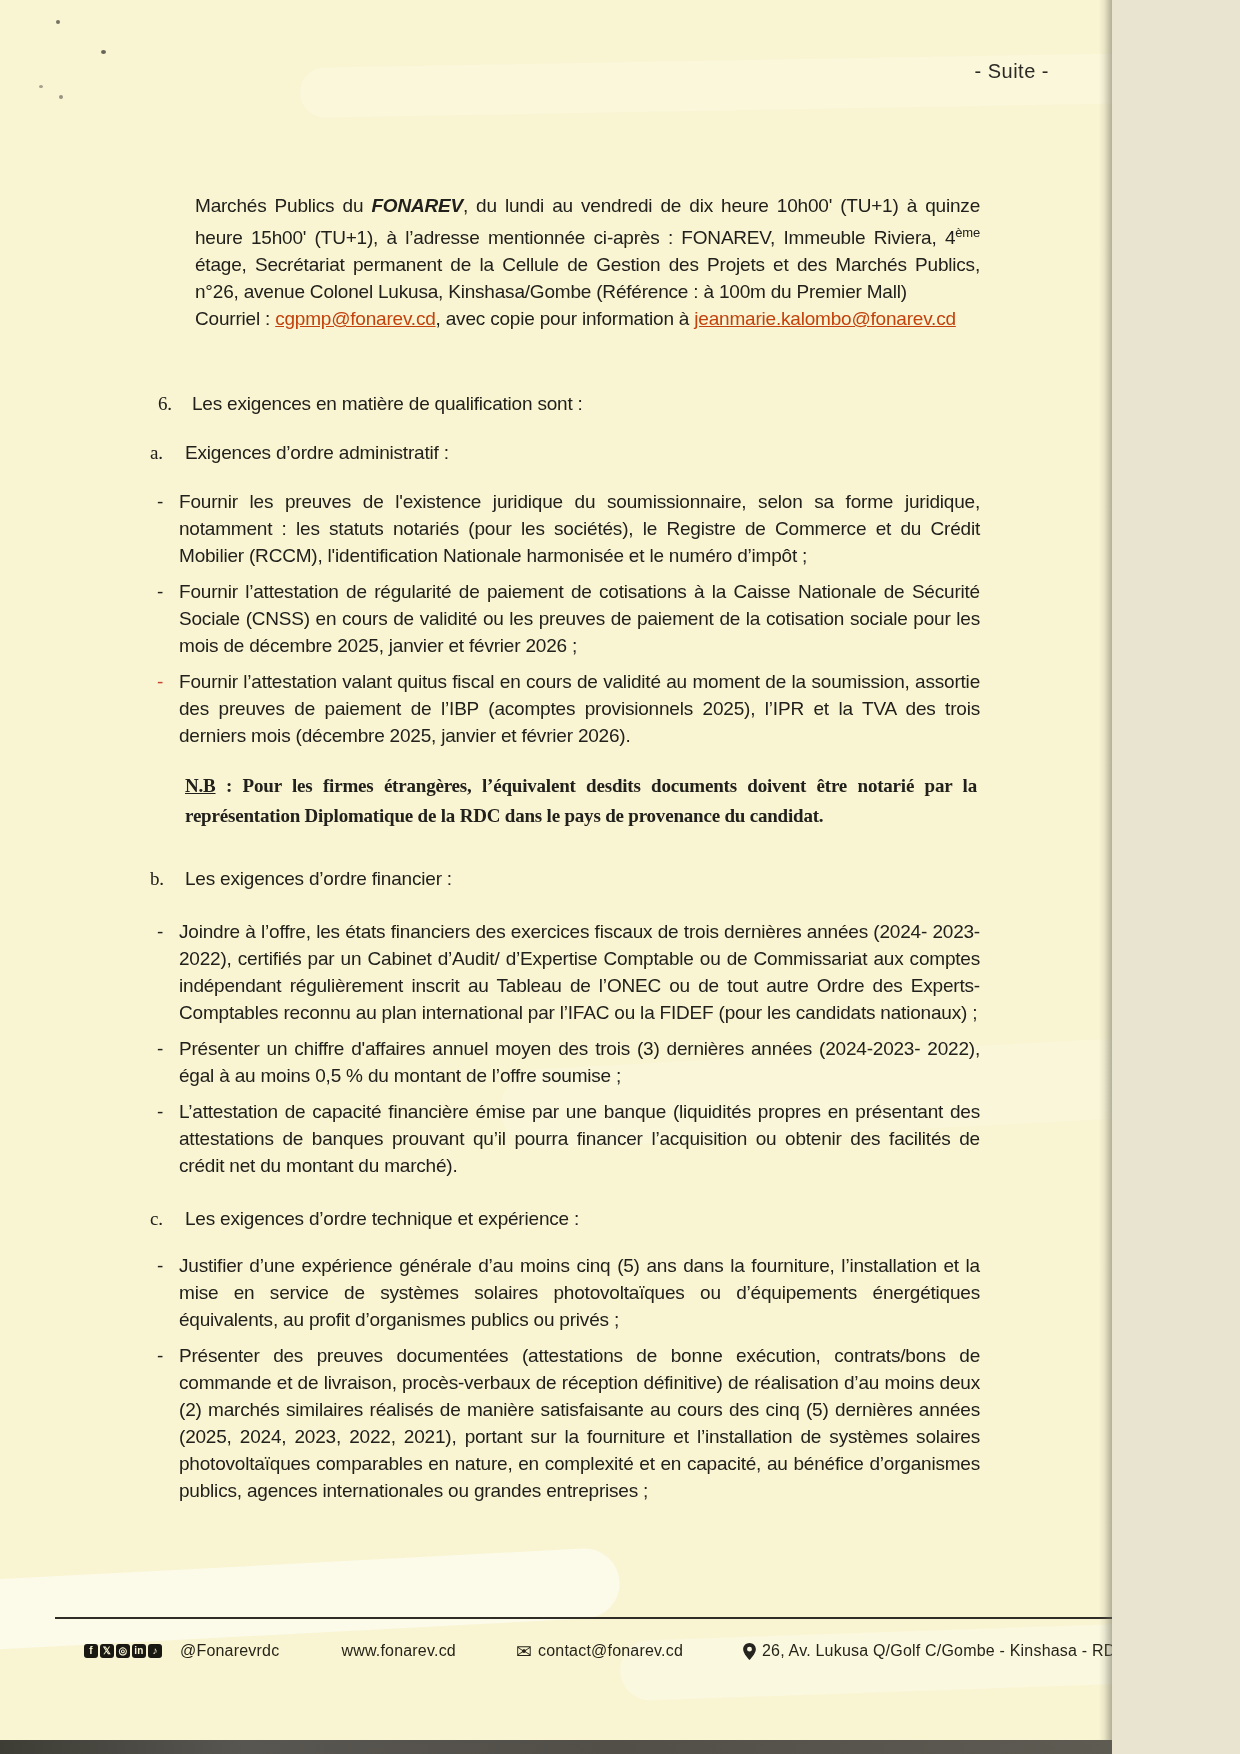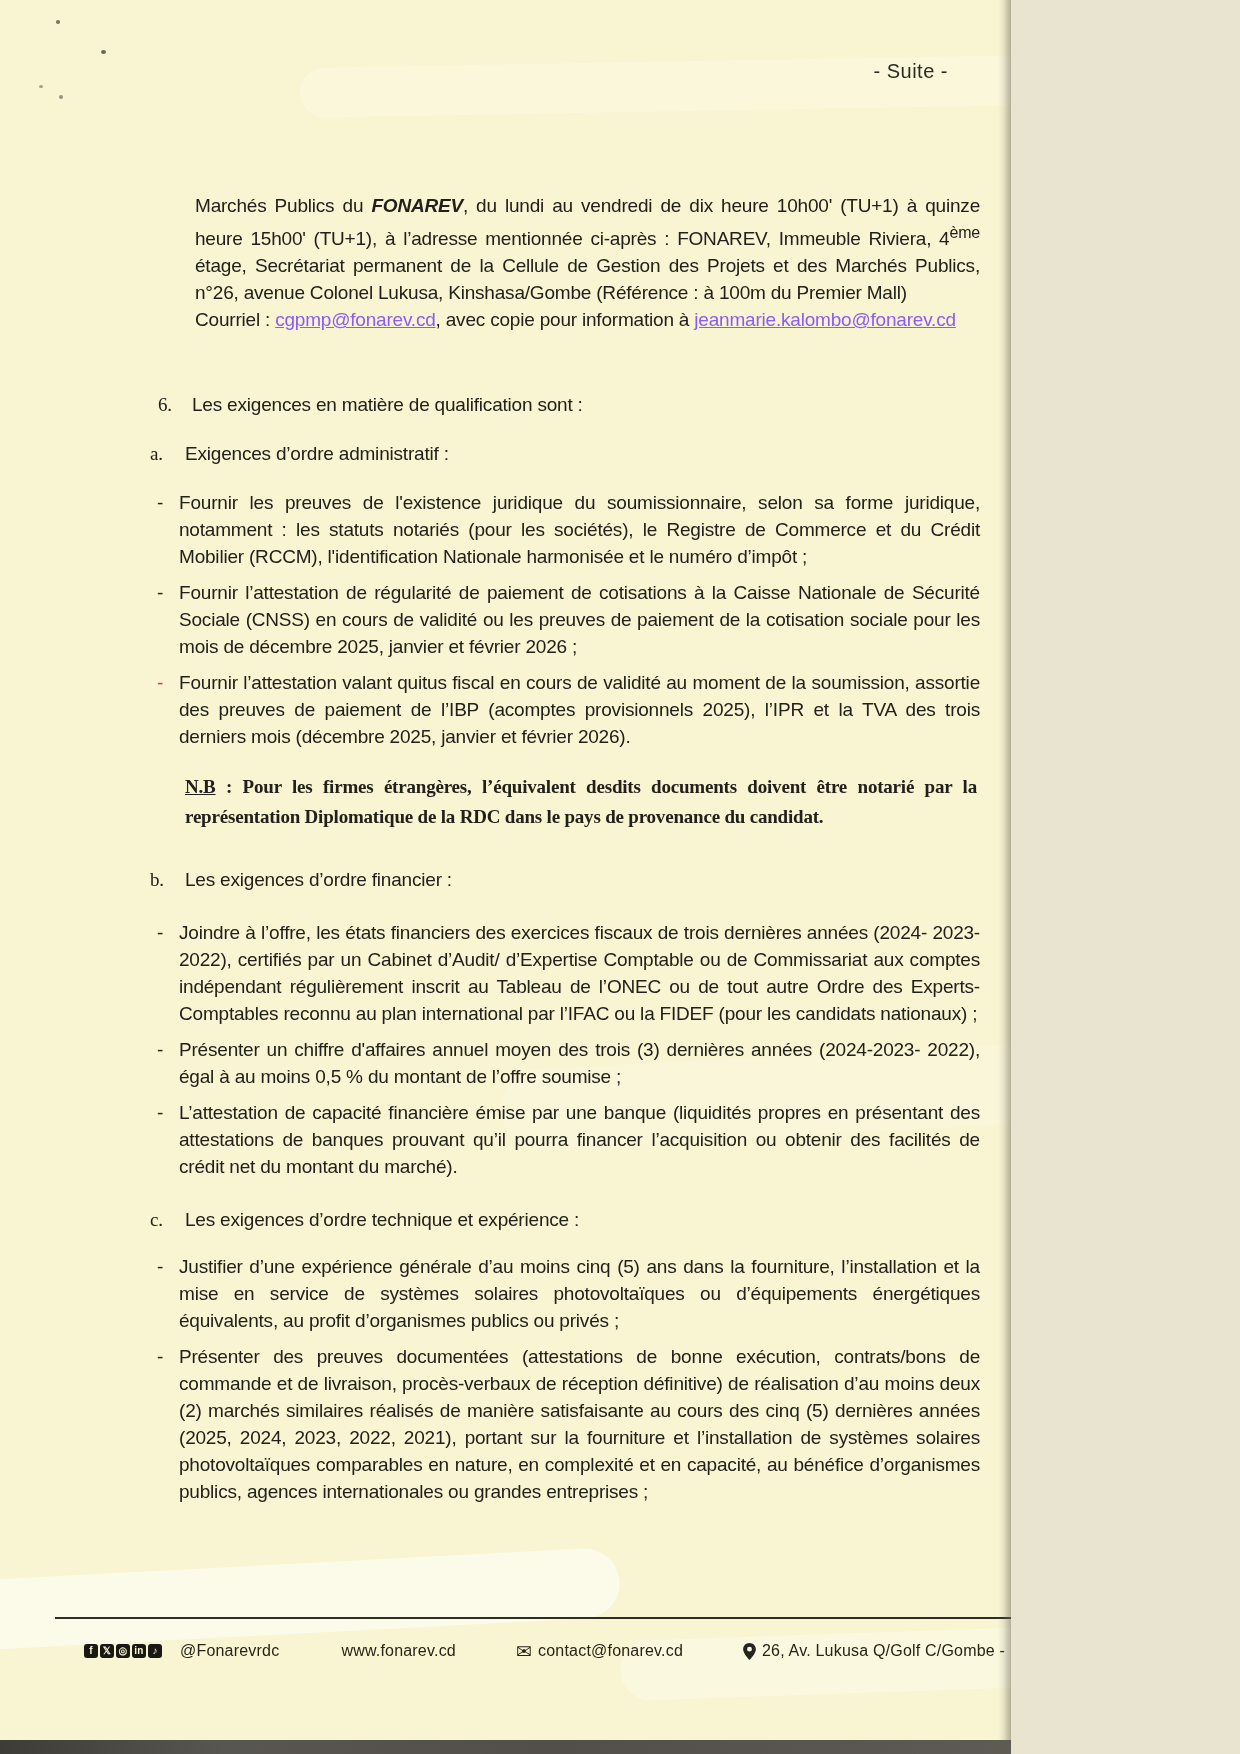--- a/index.html
+++ b/index.html
@@ -1,17 +1,17 @@
 <!DOCTYPE html>
 <html><head>
 <meta charset="utf-8">
 <style>
   html,body { margin:0; padding:0; background:#e8e4d0; }
   .page {
-    position:relative; width:1011px; height:1754px;
+    position:relative; width:1112px; height:1754px;
     background:#f9f5d3; overflow:hidden;
     font-family:"Liberation Sans", sans-serif;
     color:#21201b;
   }
   
   .streak { position:absolute; pointer-events:none; }
   .streak.s1 { left:-80px; top:1565px; width:700px; height:70px; background:rgba(255,255,255,0.5); transform:rotate(-3deg); border-radius:40px; }
   .streak.s2 { left:620px; top:1630px; width:650px; height:60px; background:rgba(255,255,255,0.28); transform:rotate(-2deg); border-radius:40px; }
   .streak.s3 { left:300px; top:60px; width:900px; height:50px; background:rgba(255,255,255,0.20); transform:rotate(-1deg); border-radius:30px; }
   .streak.s4 { left:500px; top:1050px; width:800px; height:80px; background:rgba(255,255,255,0.14); transform:rotate(-3deg); border-radius:40px; }
@@ -23,22 +23,22 @@
   .edge-right { position:absolute; right:0; top:0; width:13px; height:100%; background:linear-gradient(to left, rgba(110,106,92,0.5), rgba(110,106,92,0.12) 60%, transparent); }
   .bottom-band { position:absolute; left:0; bottom:0; width:100%; height:14px;
     background:linear-gradient(90deg,#3d3c35 0%,#585650 22%,#514f48 55%,#5d5b52 100%); }
 
   .suite { position:absolute; top:60px; right:63px; font-size:20px; letter-spacing:0.5px; color:#2c2a24; }
 
   .content { position:absolute; left:150px; top:192px; width:830px; font-size:19px; line-height:27px; letter-spacing:-0.2px; }
 
   .intro { margin:0 0 0 45px; text-align:justify; }
   .intro .b { font-weight:bold;font-style:italic; }
-  sup { font-size:16px; }
-  a.doclink { color:#8b5cf6; text-decoration:underline; }
+  sup { font-size:13px; }
+  a.doclink { color:#c2410c; text-decoration:underline; }
 
   .num-item { display:flex; margin:58px 0 0 8px; }
   .num-item .marker { flex:none; width:34px; font-family:"Liberation Serif", serif; }
 
   .sec { display:flex; margin-top:22px; }
   .sec .marker { flex:none; width:35px; font-family:"Liberation Serif", serif; }
   .sec.sec-a .title { font-weight:normal; }
 
   .blist { margin:22px 0 0 0; padding:0; list-style:none; }
   .bullet { display:flex; margin-bottom:9px; text-align:justify; }

